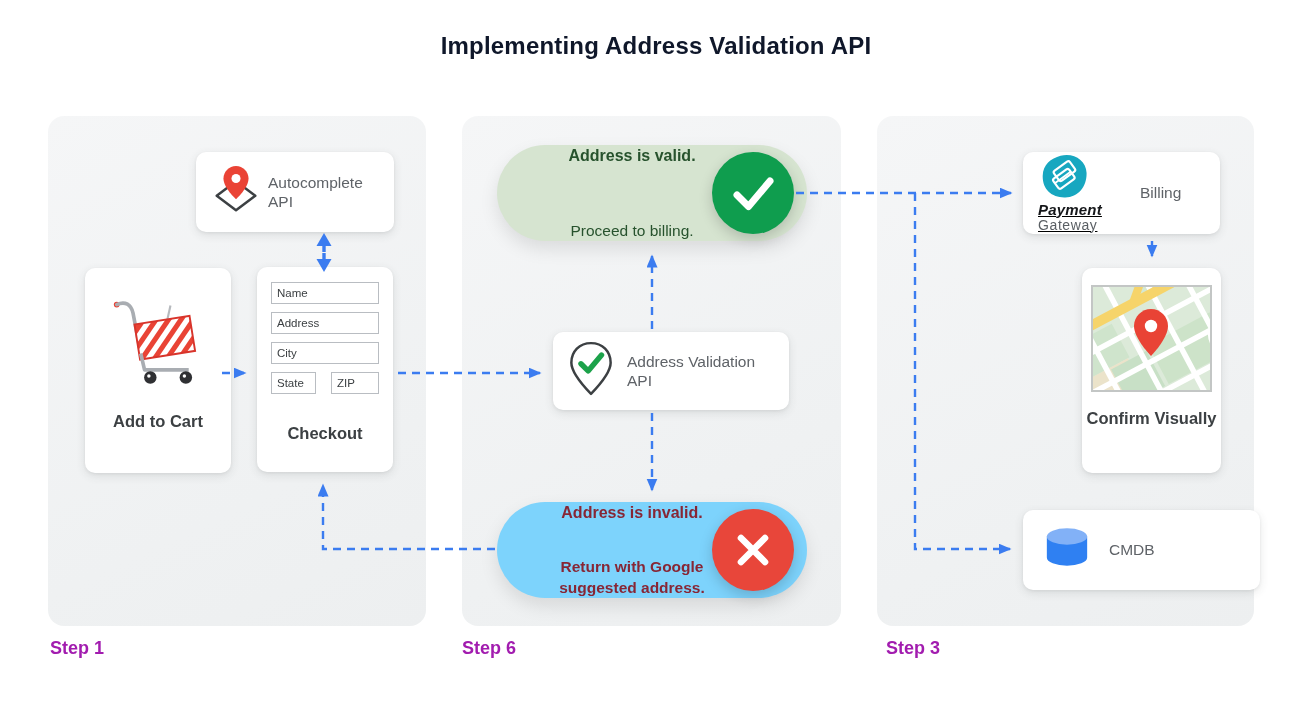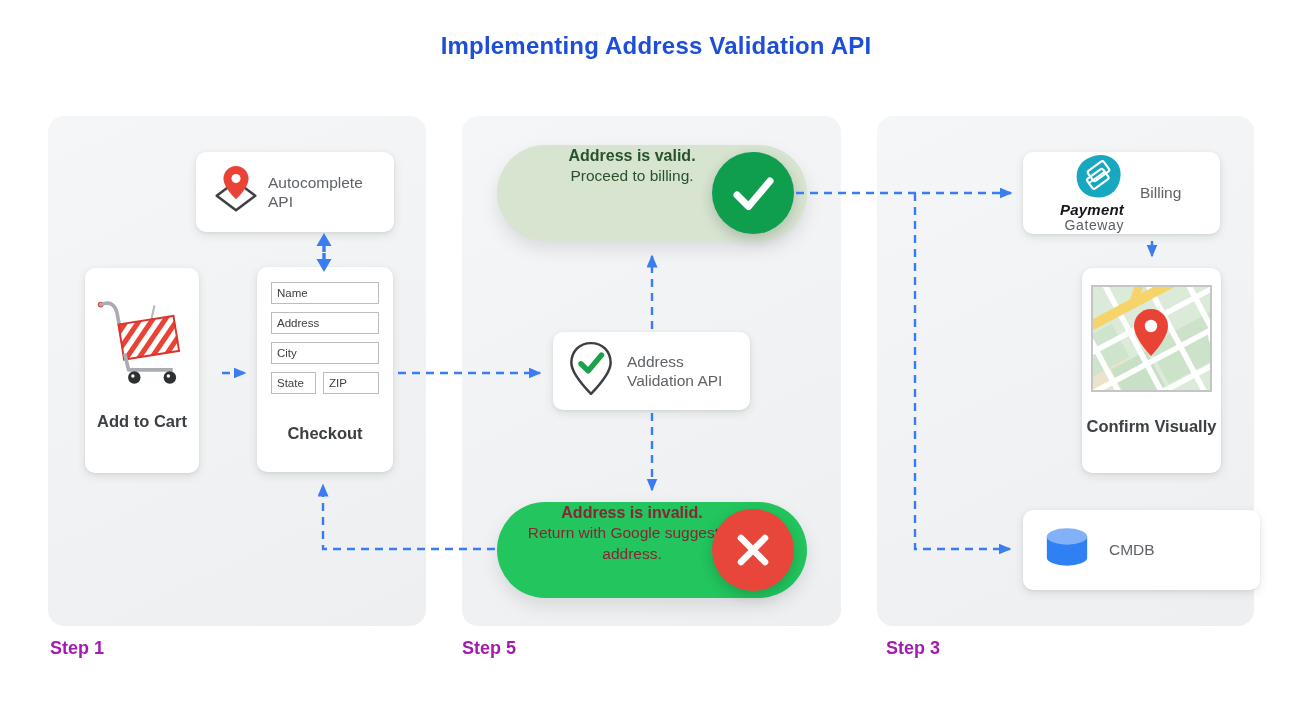--- a/index.html
+++ b/index.html
@@ -1,76 +1,76 @@
 <!DOCTYPE html>
 <html><head>
 <meta charset="utf-8">
 <style>
   * { margin:0; padding:0; box-sizing:border-box; }
   html,body { background:#ffffff; }
   body { font-family:"Liberation Sans","DejaVu Sans",sans-serif; }
   .canvas { position:relative; width:1312px; height:704px; background:#ffffff; overflow:hidden; }
 
   .title { position:absolute; top:32px; left:0; width:100%; text-align:center;
-           font-size:24px; font-weight:700; color:#1d4ed8; letter-spacing:.2px; }
+           font-size:24px; font-weight:700; color:#0f172a; letter-spacing:.2px; }
 
   .panel { position:absolute; top:116px; height:510px; border-radius:16px;
            background:linear-gradient(155deg,#f5f6f7 0%,#eff1f2 70%,#edeff0 100%); }
   .panel.p1 { left:48px;  width:378px; }
   .panel.p2 { left:462px; width:379px; }
   .panel.p3 { left:877px; width:377px; }
 
   .step-label { position:absolute; top:638px; font-size:18px; font-weight:700; color:#a21caf; }
   .step-label.s1 { left:50px; } .step-label.s2 { left:462px; } .step-label.s3 { left:877px;margin-left:9px; }
 
   .card { position:absolute; background:#ffffff; border-radius:10px;
           box-shadow:0 3px 10px rgba(60,64,67,.12), 0 1px 3px rgba(60,64,67,.08); }
   .hcard { display:flex; align-items:center; }
   .card-label-gray { font-size:15.5px; color:#5f6368; line-height:1.25; }
   .card-label-dark { font-size:16.5px; font-weight:700; color:#3c4043; text-align:center; }
 
   .autocomplete-card { left:196px; top:152px; width:198px; height:80px; padding:0 13px; gap:5px; }
-  .validation-card   { left:553px; top:332px; width:197px; height:78px; padding:0 15px; gap:13px; }
+  .validation-card   { left:553px; top:332px; width:236px; height:78px; padding:0 15px; gap:13px; }
   .billing-card      { left:1023px; top:152px; width:197px; height:82px; padding:0 15px; gap:16px; }
   .cmdb-card         { left:1023px; top:510px; width:237px; height:80px; padding:0 20px; gap:18px; }
 
-  .addcart-card  { left:85px; top:268px; width:114px; height:205px; }
+  .addcart-card  { left:85px; top:268px; width:146px; height:205px; }
   .addcart-card .art { margin:26px auto 0; width:96px; height:96px; }
   .addcart-card .card-label-dark { margin-top:22px; }
 
   .checkout-card { left:257px; top:267px; width:136px; height:205px; padding:15px 14px 11px; }
   .field { height:22px; border:1.4px solid #b9bdc2; background:#fff; margin-bottom:8px;
            font-size:11.5px; color:#3c4043; display:flex; align-items:center; padding-left:5px; }
-  .field-row { display:flex; gap:7px;align-items:flex-end; }
+  .field-row { display:flex; gap:15px;align-items:flex-end; }
   .field-row .field.state { width:45px; } .field-row .field.zip { flex:1; }
   .checkout-card .card-label-dark { margin-top:22px; }
 
   .pill { position:absolute; width:310px; height:96px; border-radius:48px;
           box-shadow:0 8px 18px rgba(0,0,0,.10); }
   .pill.valid   { left:497px; top:145px; background:#d6e4d0; }
-  .pill.invalid { left:497px; top:502px; background:#22c55e; }
+  .pill.invalid { left:497px; top:502px; background:#7dd3fc;font-weight:bold; }
   .pill .txt { position:absolute; left:28px; top:0; width:214px; height:100%;
-               display:flex; flex-direction:column; justify-content:flex-start; text-align:center; line-height:1.32; }
+               display:flex; flex-direction:column; justify-content:space-between; text-align:center; line-height:1.32; }
   .pill.valid .txt   { color:#27522d; font-size:15.5px; }
   .pill.invalid .txt { color:#872635; font-size:15.5px; }
   .pill .txt b { font-size:16px; }
   .pill .circle { position:absolute; right:13px; top:7px; width:82px; height:82px; border-radius:50%;
                   display:flex; align-items:center; justify-content:center;
                   box-shadow:0 5px 14px rgba(0,0,0,.18); }
   .pill.valid .circle   { background:#0f9d4e; }
   .pill.invalid .circle { background:#e8463a; }
 
   .confirm-card { left:1082px; top:268px; width:139px; height:205px; }
   .map-frame { margin:17px auto 0; width:121px; height:107px; border:2px solid #c3c6c5; background:#dcead9; overflow:hidden; }
-  .confirm-card .card-label-dark { margin-top:24px; line-height:1.3; }
+  .confirm-card .card-label-dark { margin-top:16px; line-height:1.3; }
 
   .store-note { position:absolute; left:930px; top:333px; width:104px;
                 font-size:15.5px; font-weight:700; color:#1a73e8; line-height:1.5; }
 
-  .logo-col { display:flex; flex-direction:column; align-items:flex-end; width:86px; }
+  .logo-col { display:flex; flex-direction:column; align-items:flex-start; width:86px;text-decoration:underline; }
   .logo-word { font-size:15px; font-weight:800; font-style:italic; color:#15171a; margin-top:1px; letter-spacing:.2px; }
   .logo-sub  { font-size:14px; color:#5a5f64; letter-spacing:.6px; margin-top:-1px; }
 
   .arrows { position:absolute; inset:0; width:1312px; height:704px; pointer-events:none; z-index:6; }
   .z2 { z-index:2; } .z1 { z-index:1; }
 </style>
 </head>
 <body>
 
 <div class="canvas">
@@ -224,21 +224,21 @@
     <span>
       <svg width="48" height="46" viewBox="0 0 50 46">
         <path d="M4 11 L4 33 A21 8.5 0 0 0 46 33 L46 11 Z" fill="#2f80f2"></path>
         <ellipse cx="25" cy="11" rx="21" ry="8.5" fill="#82b1f7"></ellipse>
       </svg>
     </span>
     <span class="card-label-gray">CMDB</span>
   </div>
 
   <div class="step-label s1">Step 1</div>
-  <div class="step-label s2">Step 5</div>
+  <div class="step-label s2">Step 6</div>
   <div class="step-label s3">Step 3</div>
 
   <svg class="arrows">
     <defs>
       <marker id="ah" markerUnits="userSpaceOnUse" markerWidth="14" markerHeight="12" refX="11.5" refY="5.5" orient="auto">
         <path d="M0 0 L13 5.5 L0 11 Z" fill="#3b7cf0"></path>
       </marker>
     </defs>
     <g fill="none" stroke="#3b7cf0" stroke-width="2.4" stroke-dasharray="8 6">
       <path d="M222 373 H245" marker-end="url(#ah)"></path>

